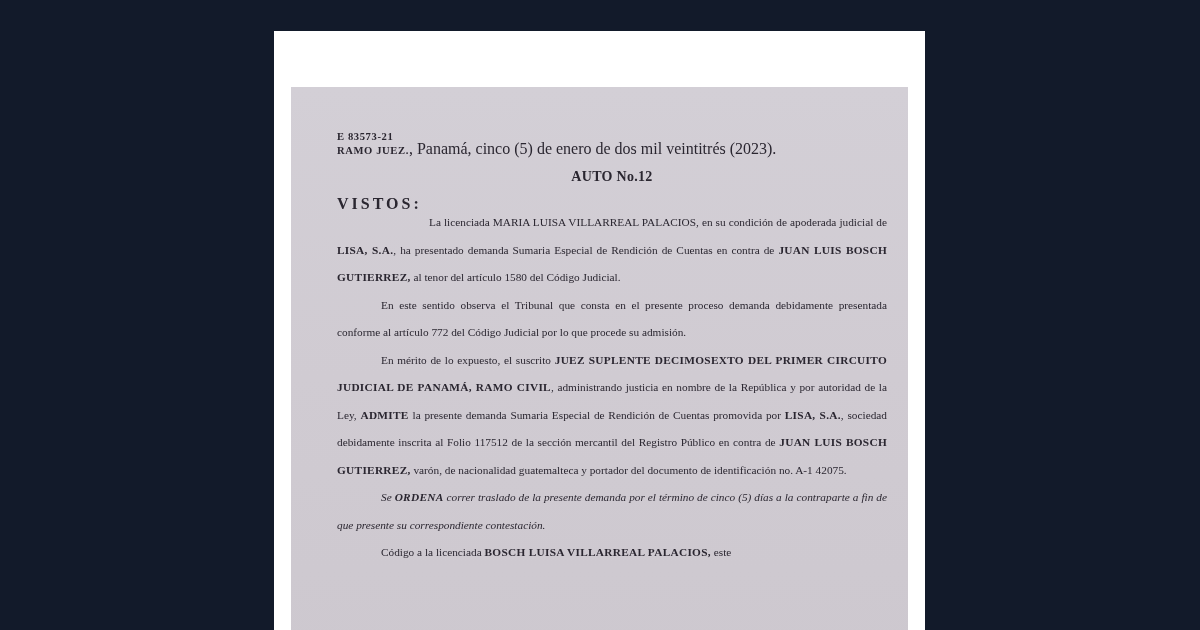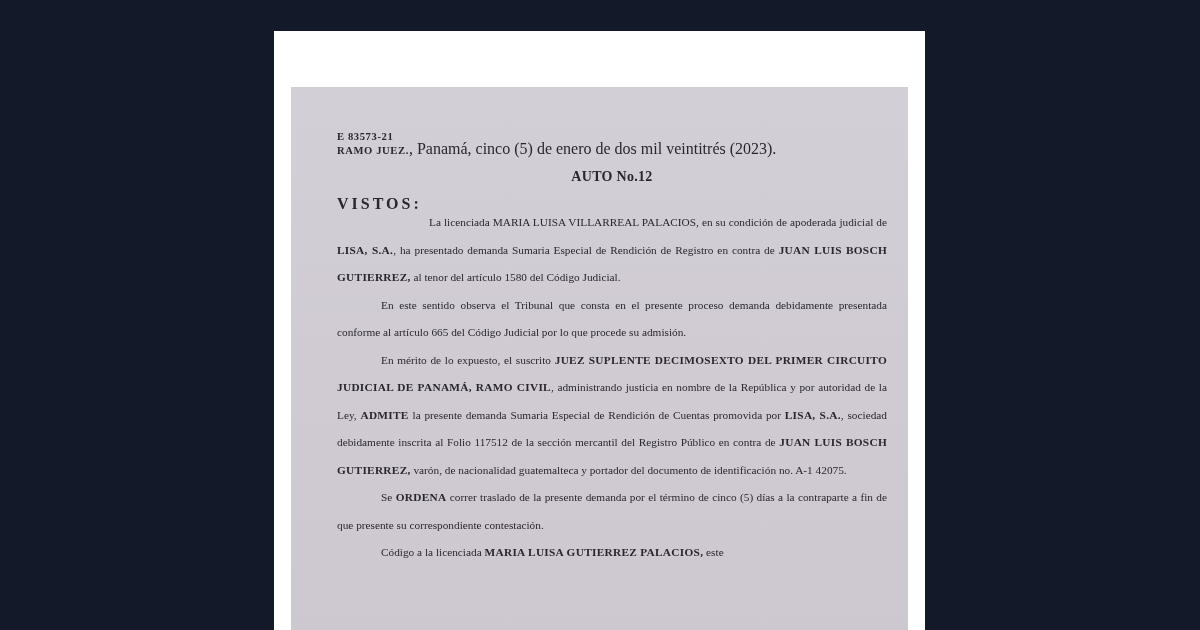--- a/index.html
+++ b/index.html
@@ -52,46 +52,46 @@
       text-align-last: left;
       line-height: 27.5px;
       font-size: 11.3px;
     }
     p.para .ind { display: inline-block; width: 92px; }
     p.para .ind2 { display: inline-block; width: 44px; }
     p.para b { letter-spacing: 0.3px; }
     .p1 { margin-top: -4px; }
     .p2 { margin-top: 0px; }
     .p3 { margin-top: 0px; }
-    .p4 { margin-top: 0px; }
+    .p4 { margin-top: 0px; font-style: italic; }
     .p5 { margin-top: 0px; }
   </style>
 </head>
 <body>
 
 <div class="card">
   <div class="photo">
     <div class="page">
 
       <div class="hdr">
         <div class="caps">E 83573-21</div>
         <div>
           <span class="caps">RAMO JUEZ.</span><span class="plain">, Panamá, cinco (5) de enero de dos mil veintitrés (2023).</span>
         </div>
       </div>
 
       <div class="auto">AUTO No.12</div>
 
       <div class="vistos">VISTOS:</div>
 
-      <p class="para p1"><span class="ind"></span><span>La licenciada MARIA LUISA VILLARREAL PALACIOS, en su condición de apoderada judicial de </span><b>LISA, S.A.</b><span>, ha presentado demanda Sumaria Especial de Rendición de Registro en contra de </span><b>JUAN LUIS BOSCH GUTIERREZ,</b><span> al tenor del artículo 1580 del Código Judicial.</span></p>
+      <p class="para p1"><span class="ind"></span><span>La licenciada MARIA LUISA VILLARREAL PALACIOS, en su condición de apoderada judicial de </span><b>LISA, S.A.</b><span>, ha presentado demanda Sumaria Especial de Rendición de Cuentas en contra de </span><b>JUAN LUIS BOSCH GUTIERREZ,</b><span> al tenor del artículo 1580 del Código Judicial.</span></p>
 
-      <p class="para p2"><span class="ind2"></span><span>En este sentido observa el Tribunal que consta en el presente proceso demanda debidamente presentada conforme al artículo 665 del Código Judicial  por lo que procede su admisión.</span></p>
+      <p class="para p2"><span class="ind2"></span><span>En este sentido observa el Tribunal que consta en el presente proceso demanda debidamente presentada conforme al artículo 772 del Código Judicial  por lo que procede su admisión.</span></p>
 
       <p class="para p3"><span class="ind2"></span><span>En mérito de lo expuesto, el suscrito </span><b>JUEZ SUPLENTE DECIMOSEXTO DEL PRIMER CIRCUITO JUDICIAL DE PANAMÁ, RAMO CIVIL</b><span>, administrando justicia en nombre de la República y por autoridad de la Ley, </span><b>ADMITE</b><span> la presente demanda Sumaria Especial de Rendición de Cuentas promovida por </span><b>LISA, S.A.</b><span>, sociedad debidamente inscrita al Folio 117512 de la sección mercantil del Registro Público en contra de </span><b>JUAN LUIS BOSCH GUTIERREZ,</b><span> varón, de nacionalidad guatemalteca y portador del documento de identificación no. A-1 42075.</span></p>
 
       <p class="para p4"><span class="ind2"></span><span>Se </span><b>ORDENA</b><span> correr traslado de la presente demanda por el término de cinco (5) días a la contraparte a fin de que presente su correspondiente contestación.</span></p>
 
-      <p class="para p5"><span class="ind2"></span><span>Código a la licenciada </span><b>MARIA LUISA GUTIERREZ PALACIOS,</b><span> este</span></p>
+      <p class="para p5"><span class="ind2"></span><span>Código a la licenciada </span><b>BOSCH LUISA VILLARREAL PALACIOS,</b><span> este</span></p>
 
     </div>
   </div>
 </div>
 
 </body></html>

